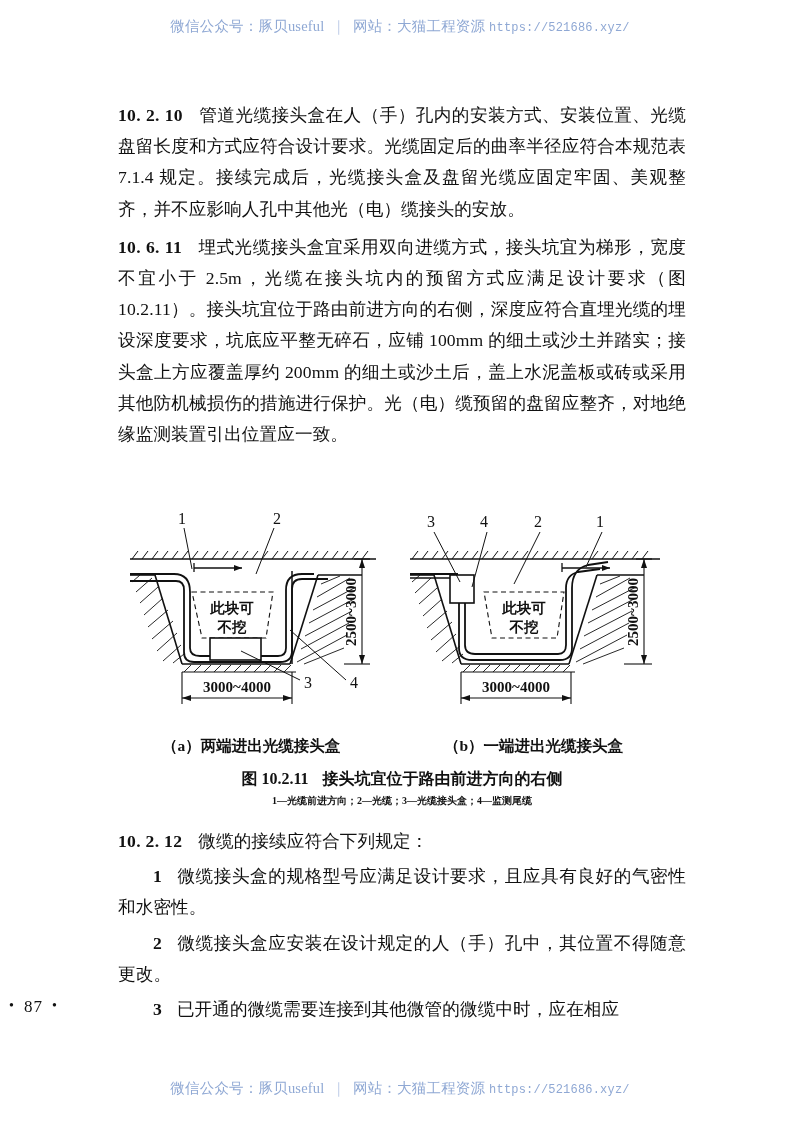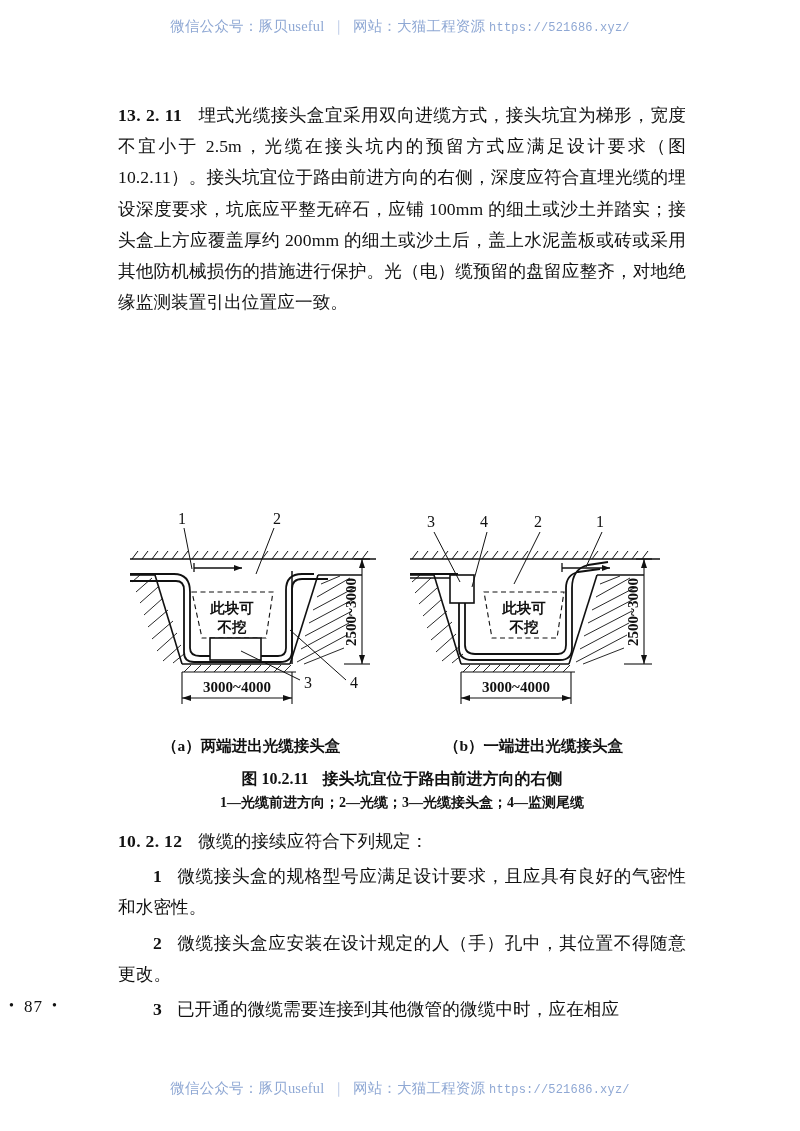--- a/index.html
+++ b/index.html
@@ -88,21 +88,21 @@
   .fig-caption {
     text-align: center;
     font-size: 16px;
     font-weight: bold;
     margin-top: 5px;
     white-space: nowrap;
   }
   .fig-caption .cap-gap { display: inline-block; width: 14px; }
   .fig-legend {
     text-align: center;
-    font-size: 14px;
+    font-size: 10px;
     font-weight: bold;
     margin-top: 4px;
     white-space: nowrap;
   }
 
   
   .page-number {
     position: absolute;
     top: 997px; left: 0; width: 800px;
     text-align: left;
@@ -121,22 +121,23 @@
 </style>
 </head>
 <body>
 
 <div class="watermark" id="wm-top">
   <span>微信公众号：豚贝useful</span><span class="wm-sep">｜</span><span>网站：大猫工程资源</span>&nbsp;<span class="wm-url">https://521686.xyz/</span>
 </div>
 
 <div class="page">
 
-
-  <p class="para"><span class="clause-num">13. 2. 11</span><span class="gap-after-num"></span><span>埋式光缆接头盒宜采用双向进缆方式，接头坑宜为梯形，宽度不宜小于 2.5m，光缆在接头坑内的预留方式应满足设计要求（图 10.2.11）。接头坑宜位于路由前进方向的右侧，深度应符合直埋光缆的埋设深度要求，坑底应平整无碎石，应铺 100mm 的细土或沙土并踏实；接头盒上方应覆盖厚约 200mm 的细土或沙土后，盖上水泥盖板或砖或采用其他防机械损伤的措施进行保护。光（电）缆预留的盘留应整齐，对地绝缘监测装置引出位置应一致。</span></p>
+  <p class="para first"><span class="clause-num">10. 2. 10</span><span class="gap-after-num"></span><span>管道光缆接头盒在人（手）孔内的安装方式、安装位置、光缆盘留长度和方式应符合设计要求。光缆固定后的曲率半径应符合本规范表 7.1.4 规定。接续完成后，光缆接头盒及盘留光缆应固定牢固、美观整齐，并不应影响人孔中其他光（电）缆接头的安放。</span></p>
+
+  <p class="para"><span class="clause-num">10. 6. 11</span><span class="gap-after-num"></span><span>埋式光缆接头盒宜采用双向进缆方式，接头坑宜为梯形，宽度不宜小于 2.5m，光缆在接头坑内的预留方式应满足设计要求（图 10.2.11）。接头坑宜位于路由前进方向的右侧，深度应符合直埋光缆的埋设深度要求，坑底应平整无碎石，应铺 100mm 的细土或沙土并踏实；接头盒上方应覆盖厚约 200mm 的细土或沙土后，盖上水泥盖板或砖或采用其他防机械损伤的措施进行保护。光（电）缆预留的盘留应整齐，对地绝缘监测装置引出位置应一致。</span></p>
 
 </div>
 
 <div class="figure-block">
 
   <div class="figure-svg-wrap">
   <svg viewBox="0 0 568 222" width="568" height="222" xmlns="http://www.w3.org/2000/svg">
     <defs>
 
       <g id="tick">

